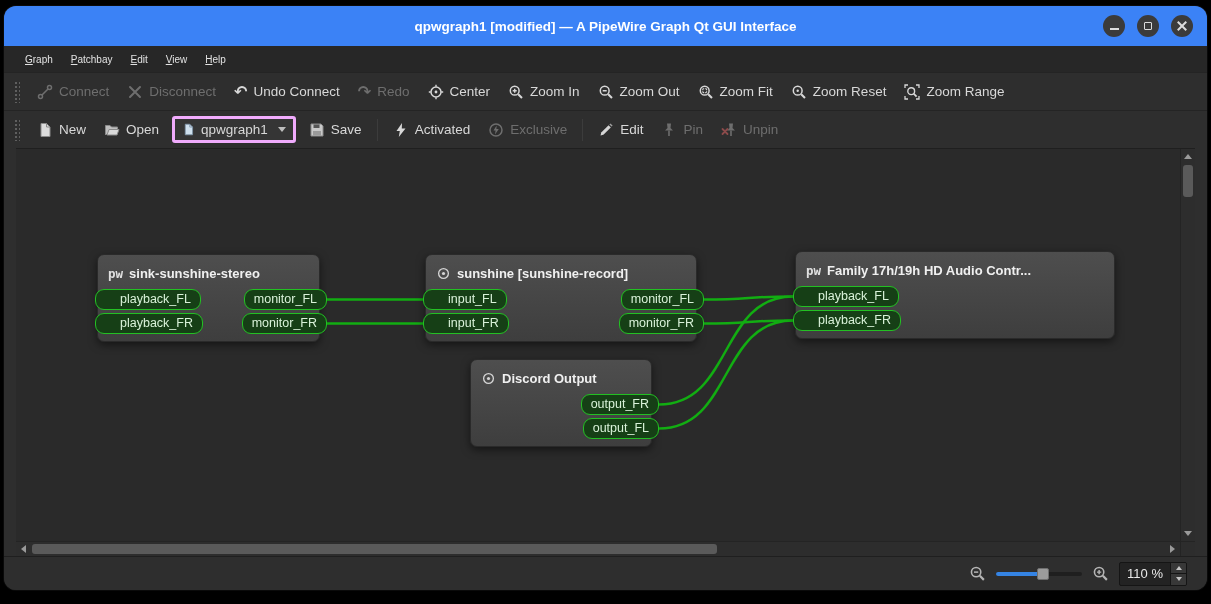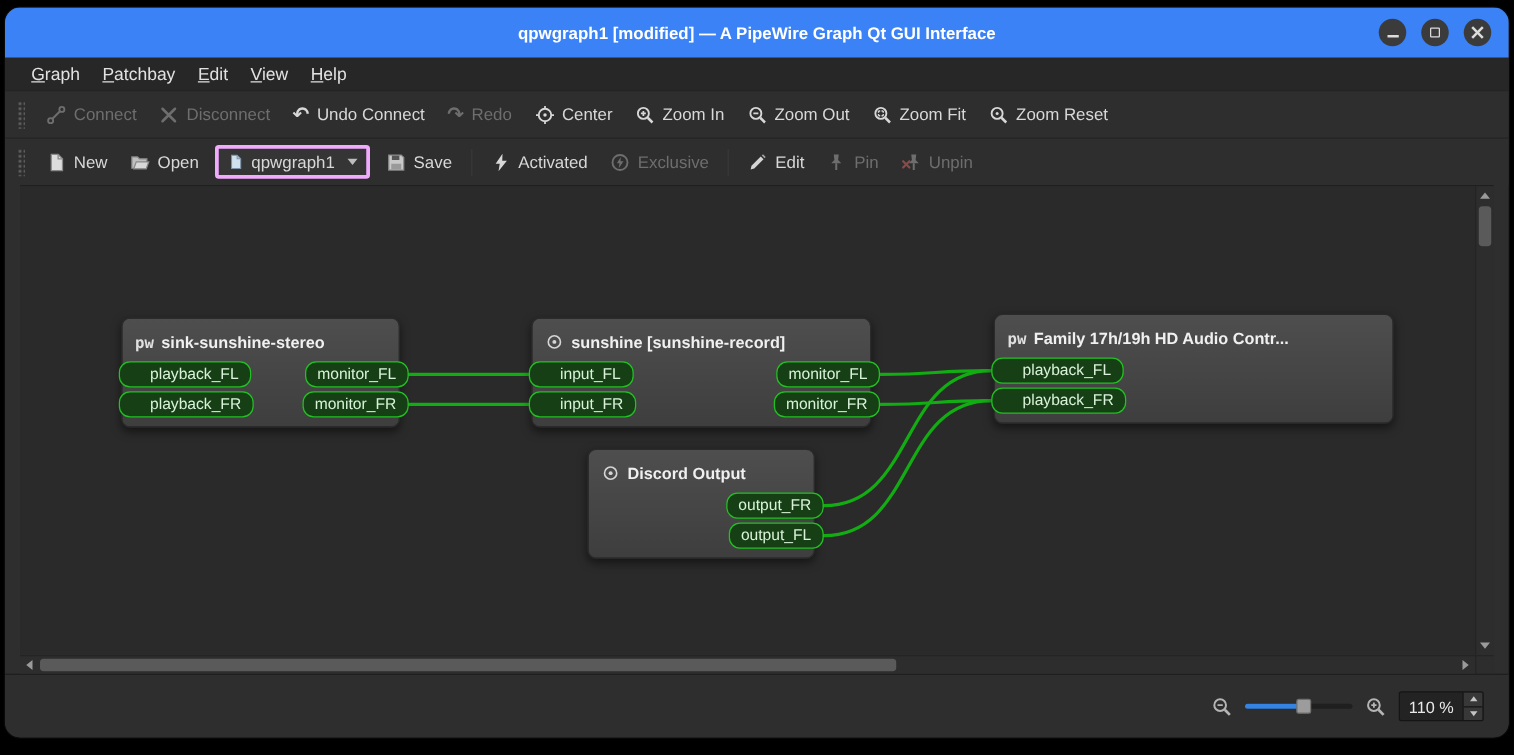--- a/index.html
+++ b/index.html
@@ -22,21 +22,21 @@
   .glyph-max { width:8px; height:8px; border:1.5px solid #dcdcdc; border-radius:1px; }
   .glyph-close { position:relative; width:10px; height:10px; }
   .glyph-close::before,.glyph-close::after { content:""; position:absolute; left:4px; top:-1px;
     width:2px; height:12px; background:#dcdcdc; }
   .glyph-close::before { transform:rotate(45deg); }
   .glyph-close::after { transform:rotate(-45deg); }
 
   
   .menubar { height:26px; background:#272727; display:flex; align-items:center;
     padding-left:12px; flex:0 0 auto; }
-  .menu-item { display:inline-block; padding:3px 9px; color:#e2e2e2; font-size:14px;
+  .menu-item { display:inline-block; padding:3px 9px; color:#e2e2e2; font-size:10px;
     border-radius:4px; cursor:pointer; }
   .menu-item::first-letter { text-decoration:underline; }
 
   
   .toolbar { height:38px; background:#2e2e2e; border-top:1px solid #242424;
     display:flex; align-items:center; gap:2px; padding:0 6px; flex:0 0 auto; }
   .tb-handle { width:6px; height:22px; margin:0 7px 0 4px;
     background-image:radial-gradient(circle,#5f5f5f 1px,transparent 1.3px);
     background-size:4px 4px; cursor:grab; }
   .tb-btn { display:flex; align-items:flex-start; gap:6px; padding:5px 8px; border-radius:4px;
@@ -89,21 +89,21 @@
   .sb-arrow.up    { top:1px; left:0; right:0; height:13px; }
   .sb-arrow.down  { bottom:1px; left:0; right:0; height:13px; }
   .sb-arrow.left  { left:1px; top:0; bottom:0; width:13px; }
   .sb-arrow.right { right:1px; top:0; bottom:0; width:13px; }
   .tri-up    { width:0;height:0;border-left:4px solid transparent;border-right:4px solid transparent;border-bottom:5px solid #9a9a9a; }
   .tri-down  { width:0;height:0;border-left:4px solid transparent;border-right:4px solid transparent;border-top:5px solid #9a9a9a; }
   .tri-left  { width:0;height:0;border-top:4px solid transparent;border-bottom:4px solid transparent;border-right:5px solid #9a9a9a; }
   .tri-right { width:0;height:0;border-top:4px solid transparent;border-bottom:4px solid transparent;border-left:5px solid #9a9a9a; }
 
   
-  .statusbar { height:51px; background:#2e2e2e; border-top:1px solid #1f1f1f;
+  .statusbar { height:34px; background:#2e2e2e; border-top:1px solid #1f1f1f;
     display:flex; align-items:center; justify-content:flex-end; gap:10px;
     padding:0 20px; flex:0 0 auto; }
   .status-icon { width:17px; height:17px; color:#b5b5b5; cursor:pointer; }
   .slider { position:relative; width:86px; height:16px; cursor:pointer; }
   .slider-groove { position:absolute; left:0; right:0; top:6px; height:4px; background:#1f1f1f; border-radius:2px; }
   .slider-fill { position:absolute; left:0; top:6px; height:4px; width:55%; background:#3584e4; border-radius:2px; }
   .slider-handle { position:absolute; left:55%; top:2px; width:12px; height:12px;
     transform:translateX(-50%); background:#9c9c9c; border:1px solid #6f6f6f; border-radius:2px; }
   .spinbox { display:flex; align-items:stretch; height:24px; background:#232323;
     border:1px solid #151515; border-radius:2px; overflow:hidden; }
@@ -210,20 +210,28 @@
 
     <div class="tb-btn">
       <svg class="icon16" viewBox="0 0 16 16">
         <circle cx="6.7" cy="6.7" r="4.4" fill="none" stroke="currentColor" stroke-width="1.5"></circle>
         <path d="M10.2 10.2 L14 14" stroke="currentColor" stroke-width="2"></path>
         <circle cx="6.7" cy="6.7" r="1.2" fill="currentColor"></circle>
       </svg>
       <span>Zoom Reset</span>
     </div>
 
+    <div class="tb-btn">
+      <svg class="icon16" viewBox="0 0 16 16">
+        <path d="M1 4 V1 H4 M12 1 H15 V4 M15 12 V15 H12 M4 15 H1 V12" fill="none" stroke="currentColor" stroke-width="1.3"></path>
+        <circle cx="7.2" cy="7.2" r="3.4" fill="none" stroke="currentColor" stroke-width="1.4"></circle>
+        <path d="M9.9 9.9 L12.6 12.6" stroke="currentColor" stroke-width="1.8"></path>
+      </svg>
+      <span>Zoom Range</span>
+    </div>
   </div>
 
   <div class="toolbar">
     <div class="tb-handle"></div>
 
     <div class="tb-btn">
       <svg class="icon16" viewBox="0 0 16 16">
         <path d="M4 1.5 H9.5 L13 5 V14.5 H4 Z" fill="#dcdcdc" stroke="#8a8a8a" stroke-width="1"></path>
         <path d="M9.5 1.5 V5 H13" fill="none" stroke="#8a8a8a" stroke-width="1"></path>
       </svg>

